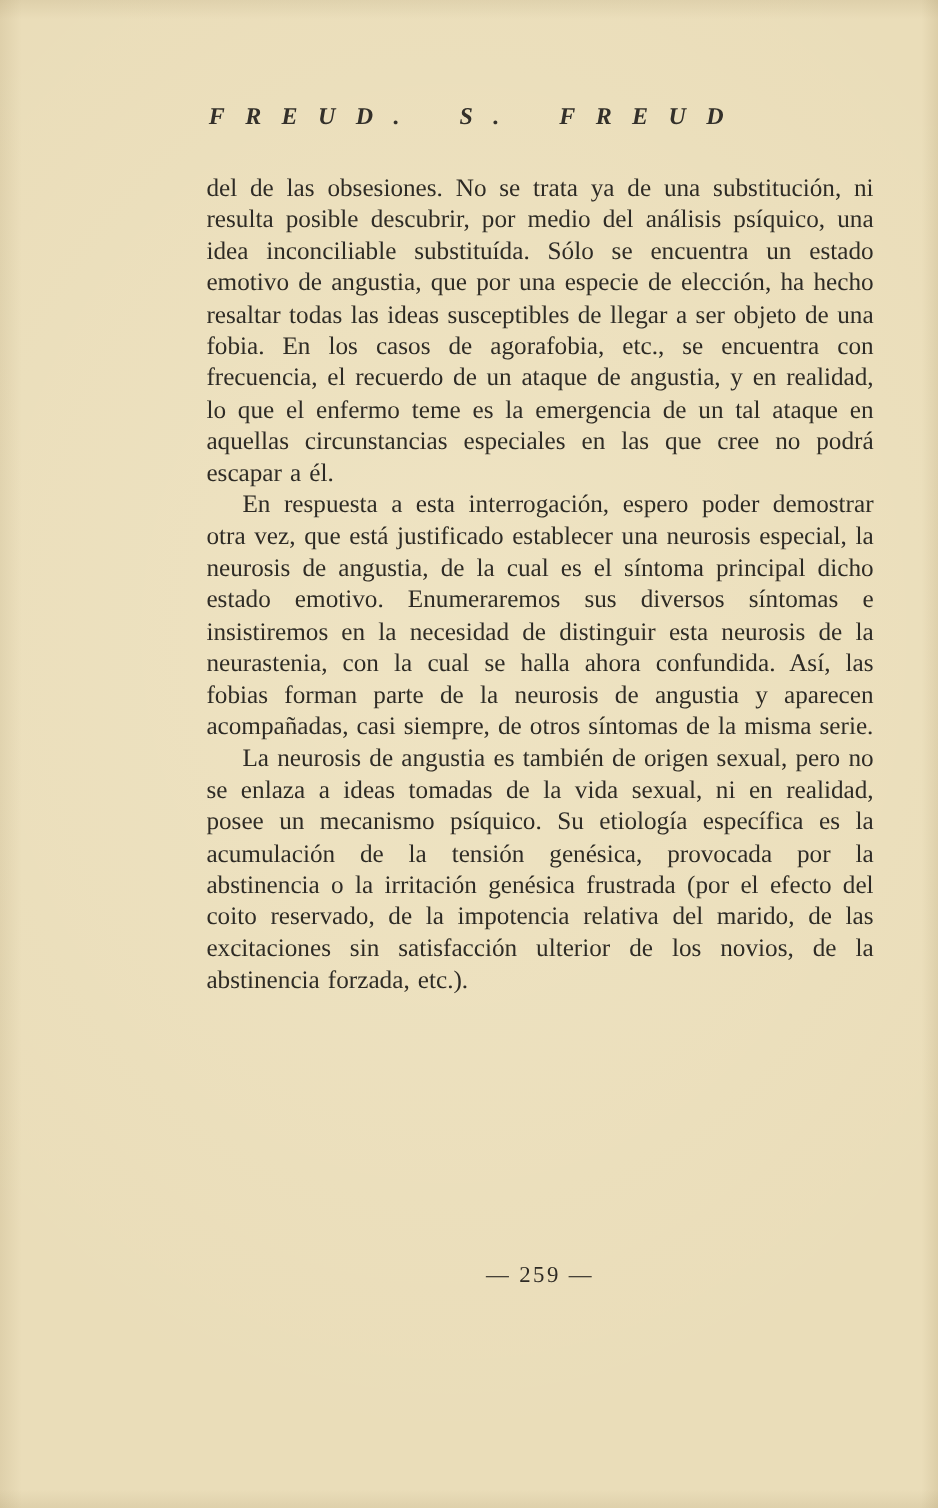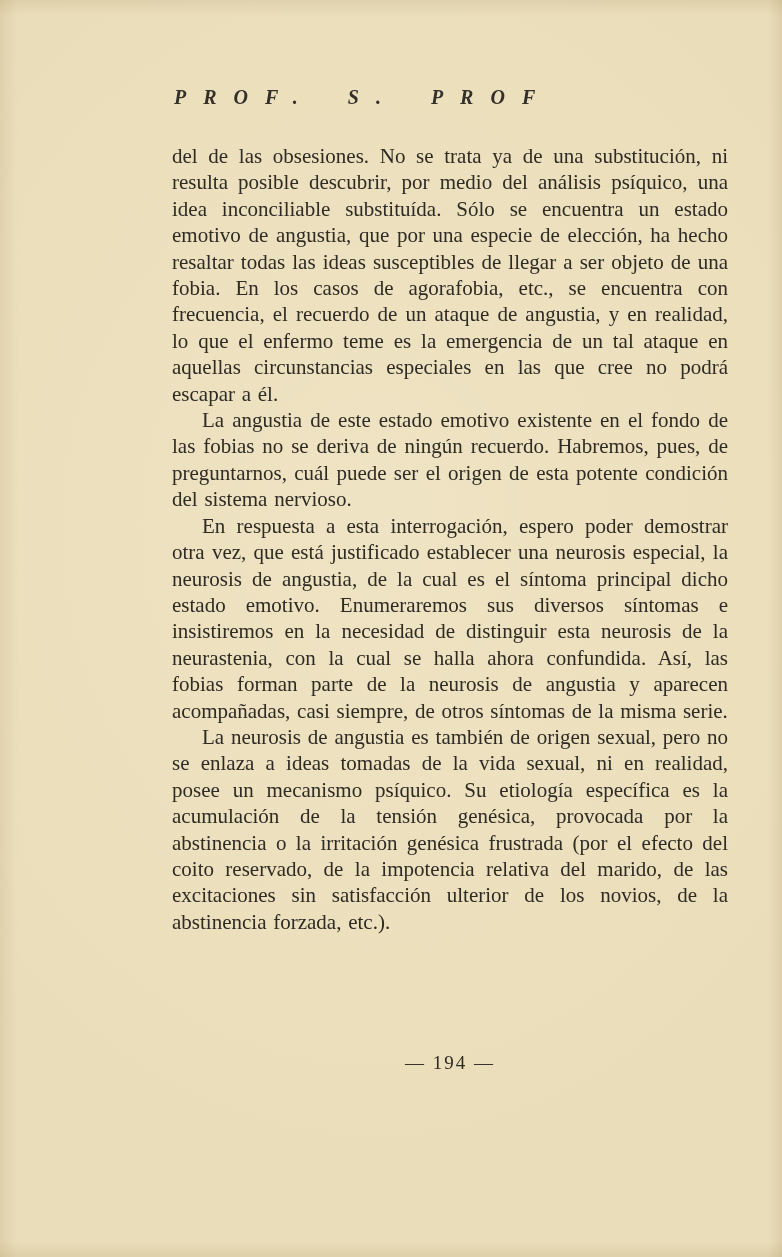--- a/index.html
+++ b/index.html
@@ -65,24 +65,23 @@
     font-size: 19px;
     letter-spacing: 2px;
     color: #2e2b25;
   }
 </style>
 </head>
 <body>
 
 <div class="page-content">
 
-  <div class="running-header">PROF. S. PROF</div>
+  <div class="running-header">FREUD. S. FREUD</div>
 
   <div class="body-text">
     <p>del de las obsesiones. No se trata ya de una substitución, ni resulta posible descubrir, por medio del análisis psíquico, una idea inconciliable substituída. Sólo se encuentra un estado emotivo de angustia, que por una especie de elección, ha hecho resaltar todas las ideas susceptibles de llegar a ser objeto de una fobia. En los casos de agorafobia, etc., se encuentra con frecuencia, el recuerdo de un ataque de angustia, y en realidad, lo que el enfermo teme es la emergencia de un tal ataque en aquellas circunstancias especiales en las que cree no podrá escapar a él.</p>
-    <p class="indent">La angustia de este estado emotivo existente en el fondo de las fobias no se deriva de ningún recuerdo. Habremos, pues, de preguntarnos, cuál puede ser el origen de esta potente condición del sistema nervioso.</p>
     <p class="indent">En respuesta a esta interrogación, espero poder demostrar otra vez, que está justificado establecer una neurosis especial, la neurosis de angustia, de la cual es el síntoma principal dicho estado emotivo. Enumeraremos sus diversos síntomas e insistiremos en la necesidad de distinguir esta neurosis de la neurastenia, con la cual se halla ahora confundida. Así, las fobias forman parte de la neurosis de angustia y aparecen acompañadas, casi siempre, de otros síntomas de la misma serie.</p>
     <p class="indent">La neurosis de angustia es también de origen sexual, pero no se enlaza a ideas tomadas de la vida sexual, ni en realidad, posee un mecanismo psíquico. Su etiología específica es la acumulación de la tensión genésica, provocada por la abstinencia o la irritación genésica frustrada (por el efecto del coito reservado, de la impotencia relativa del marido, de las excitaciones sin satisfacción ulterior de los novios, de la abstinencia forzada, etc.).</p>
   </div>
 
 </div>
 
-<div class="page-number">— 194 —</div>
+<div class="page-number">— 259 —</div>
 
 </body></html>

